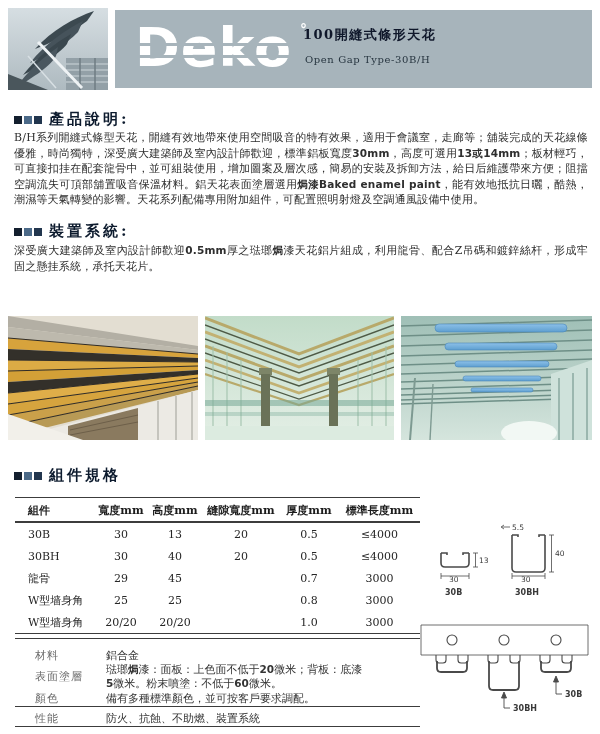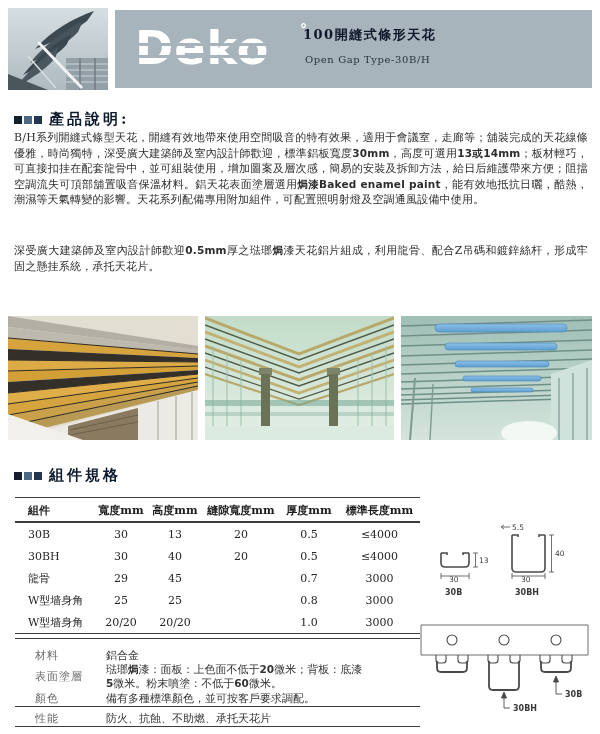--- a/index.html
+++ b/index.html
@@ -4,21 +4,21 @@
 <style>
   html,body{margin:0;padding:0;background:#fff;}
   .page{position:relative;width:600px;height:734px;background:#ffffff;overflow:hidden;
         font-family:"DejaVu Serif","Liberation Serif",serif;color:#323232;}
 
   
   .hdr-photo{position:absolute;left:8px;top:8px;width:100px;height:82px;}
   .banner{position:absolute;left:115px;top:10px;width:477px;height:78px;background:#a7b4bb;}
   .logo-wrap{position:absolute;left:20px;top:12px;width:160px;height:56px;}
   .logo{font-family:"DejaVu Sans","Liberation Sans",sans-serif;font-weight:900;
-        font-size:46px;line-height:52px;color:#ffffff;letter-spacing:1px;}
+        font-size:54px;line-height:52px;color:#ffffff;letter-spacing:1px;}
   .logo-slice{position:absolute;left:-2px;width:164px;height:3px;background:#a7b4bb;}
   .logo-reg{position:absolute;right:-12px;top:0px;color:#ffffff;font-size:14px;font-weight:bold;}
   .banner-title{position:absolute;left:188px;top:16px;font-size:13px;font-weight:bold;
         color:#0f172a;letter-spacing:1.5px;white-space:nowrap;}
   .banner-sub{position:absolute;left:190px;top:44px;font-size:10px;color:#26343f;letter-spacing:.6px;}
 
   
   .sec{position:absolute;left:14px;display:flex;align-items:center;gap:7px;}
   .bullets{display:flex;gap:2px;}
   .bullets span{width:8px;height:8px;display:block;}
@@ -98,20 +98,28 @@
   <div class="sec" style="top:110px">
     <div class="bullets">
         <span class="b1"></span>
         <span class="b2"></span>
         <span class="b3"></span>
       </div>
     <div class="sec-title">產品說明:</div>
   </div>
   <div class="para" style="top:130px"><span>B/H系列開縫式條型天花，開縫有效地帶來使用空間吸音的特有效果，適用于會議室，走廊等；舖裝完成的天花線條優雅，時尚獨特，深受廣大建築師及室內設計師歡迎，標準鋁板寬度</span><b>30mm</b><span>，高度可選用</span><b>13或14mm</b><span>；板材輕巧，可直接扣挂在配套龍骨中，並可組裝使用，增加圖案及層次感，簡易的安裝及拆卸方法，給日后維護帶來方便；阻擋空調流失可頂部舖置吸音保溫材料。鋁天花表面塗層選用</span><b>焗漆Baked enamel paint</b><span>，能有效地抵抗日曬，酷熱，潮濕等天氣轉變的影響。天花系列配備專用附加組件，可配置照明射燈及空調通風設備中使用。</span></div>
 
+  <div class="sec" style="top:222px">
+    <div class="bullets">
+        <span class="b1"></span>
+        <span class="b2"></span>
+        <span class="b3"></span>
+      </div>
+    <div class="sec-title">裝置系統:</div>
+  </div>
   <div class="para" style="top:243px"><span>深受廣大建築師及室內設計師歡迎</span><b>0.5mm</b><span>厚之琺瑯</span><b>焗</b><span>漆天花鋁片組成，利用龍骨、配合Z吊碼和鍍鋅絲杆，形成牢固之懸挂系統，承托天花片。</span></div>
 
   <svg class="photo" style="left:8px;width:190px" viewBox="0 0 190 124">
     <rect width="190" height="124" fill="#e3ded2"></rect>
     <g>
       <polygon points="0,0 190,30 190,34 0,11" fill="#b3afa4"></polygon>
       <polygon points="0,11 190,34 190,38 0,22" fill="#bdb9ad"></polygon>
       <polygon points="0,22 190,38 190,42 0,33" fill="#d7a33c"></polygon>
       <polygon points="0,33 190,42 190,46 0,44" fill="#33302a"></polygon>
       <polygon points="0,44 190,46 190,50 0,55" fill="#dcab45"></polygon>
@@ -292,21 +300,21 @@
   <div class="attr-label" style="top:669px">表面塗層</div>
   <div class="attr-val" style="top:662px"><span>琺瑯</span><b>焗</b><span>漆：面板：上色面不低于</span><b>20</b><span>微米；背板：底漆</span></div>
   <div class="attr-val" style="top:676px"><b>5</b><span>微米。粉末噴塗：不低于</span><b>60</b><span>微米。</span></div>
 
   <div class="attr-label" style="top:691px">顏色</div>
   <div class="attr-val" style="top:691px"><span>備有多種標準顏色，並可按客戶要求調配。</span></div>
 
   <div class="rule" style="left:15px;top:706px;width:405px"></div>
 
   <div class="attr-label" style="top:711px">性能</div>
-  <div class="attr-val" style="top:711px"><span>防火、抗蝕、不助燃、承托天花片</span></div>
+  <div class="attr-val" style="top:711px"><span>防火、抗蝕、不助燃、裝置系統</span></div>
 
   <div class="rule" style="left:15px;top:726px;width:405px"></div>
 
   <svg class="drawings" width="180" height="236" viewBox="0 0 180 236">
     <g fill="none" stroke="#4a4a4a" stroke-width="1.6">
 
       <path d="M21 55 h6 v2 M49 55 h-6 v2 M21 55 v10 q0 4 4 4 h20 q4 0 4 -4 v-10"></path>
 
       <path d="M92 37 h6 v2 M125 37 h-6 v2 M92 37 v33 q0 4 4 4 h25 q4 0 4 -4 v-33"></path>
     </g>

